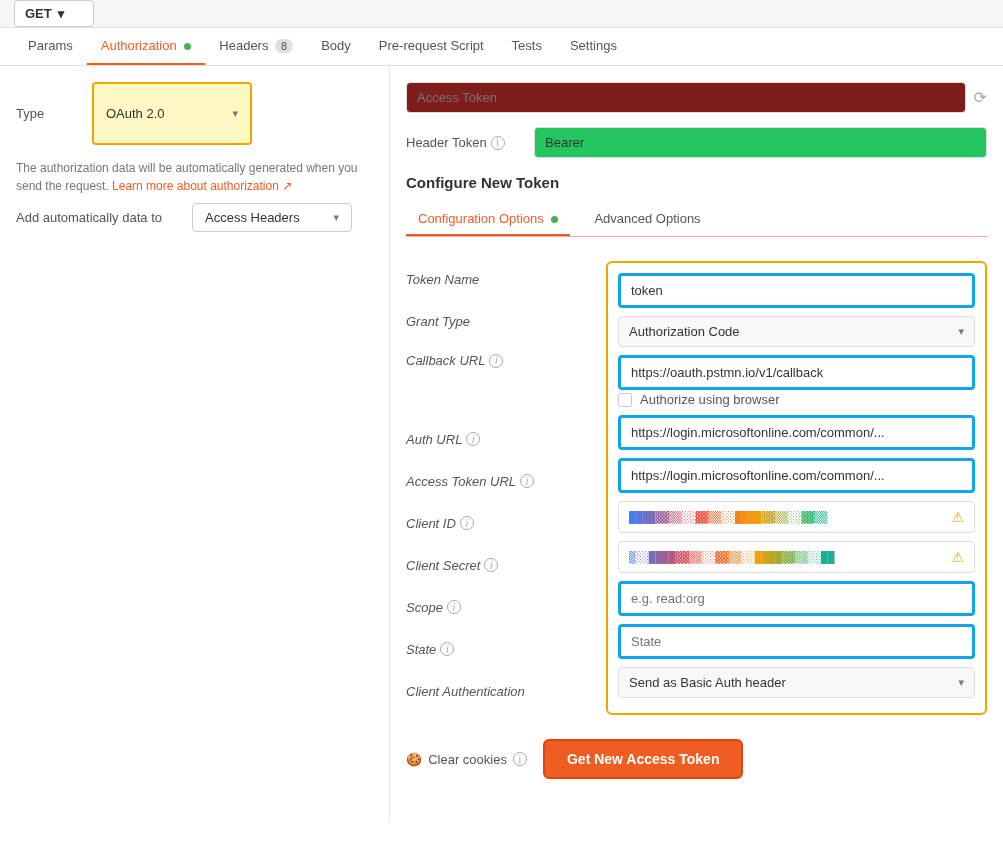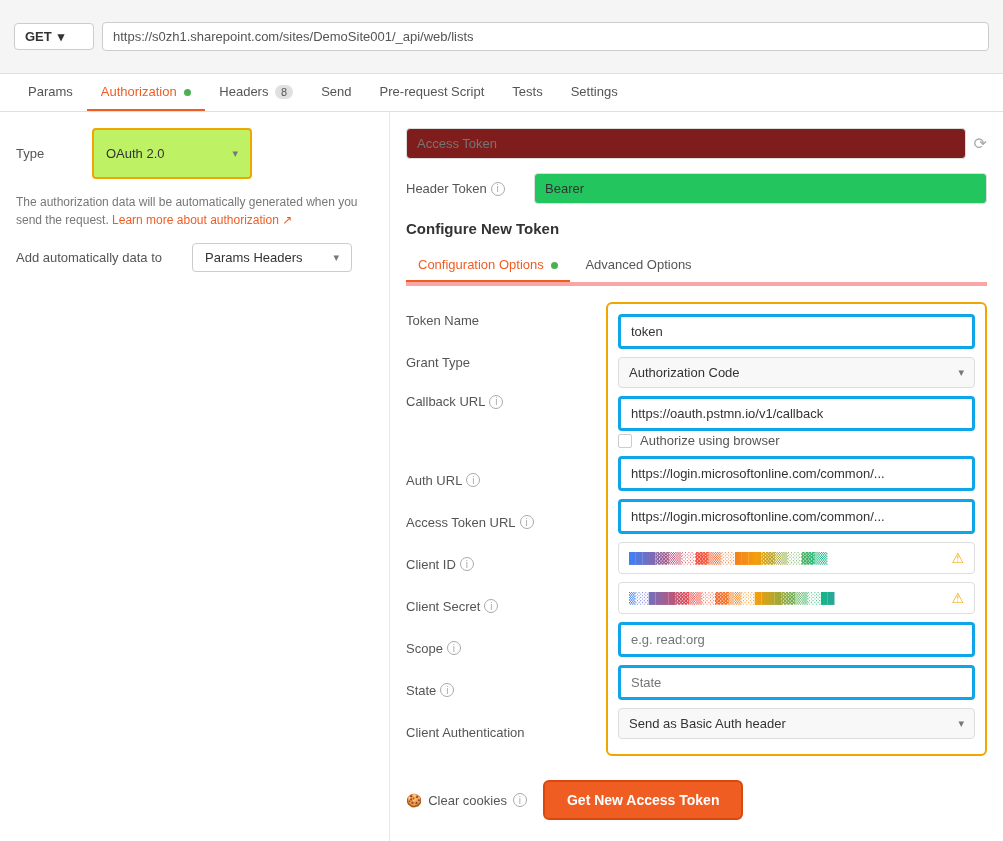--- a/index.html
+++ b/index.html
@@ -1,63 +1,63 @@
 <!DOCTYPE html>
 <html><head>
   <meta charset="utf-8">
   <style>
     * { box-sizing: border-box; margin: 0; padding: 0; }
     body { font-family: -apple-system, BlinkMacSystemFont, 'Segoe UI', sans-serif; font-size: 13px; background: #fff; color: #333; width: 1003px; height: 841px; overflow: hidden; }
 
     
-    .url-bar { display: flex; align-items: center; gap: 8px; padding: 22px 14px; background: #f5f5f5; border-bottom: 1px solid #e0e0e0; }
+    .url-bar { display: flex; align-items: center; gap: 8px; padding: 0 14px; background: #f5f5f5; border-bottom: 1px solid #e0e0e0; }
     .method-select { background: #fff; border: 1px solid #ccc; border-radius: 4px; padding: 5px 10px; font-size: 13px; font-weight: 600; display: flex; align-items: center; gap: 6px; cursor: pointer; min-width: 80px; }
     .url-input { flex: 1; border: 1px solid #ccc; border-radius: 4px; padding: 6px 10px; font-size: 13px; color: #555; }
 
     
     .tabs { display: flex; align-items: center; gap: 0; border-bottom: 1px solid #e0e0e0; padding: 0 14px; }
     .tab { padding: 10px 14px; font-size: 13px; color: #555; cursor: pointer; border-bottom: 2px solid transparent; }
     .tab.active { color: #f05d23; border-bottom: 2px solid #f05d23; font-weight: 500; }
     .tab-badge { background: #e0e0e0; border-radius: 8px; padding: 1px 6px; font-size: 11px; margin-left: 3px; }
     .tab-dot { display: inline-block; width: 7px; height: 7px; background: #4CAF50; border-radius: 50%; margin-left: 4px; vertical-align: middle; }
 
     
     .main-content { display: flex; height: calc(841px - 85px); }
 
     
     .left-panel { width: 390px; padding: 16px; border-right: 1px solid #e8e8e8; overflow-y: auto; }
     .type-row { display: flex; align-items: center; gap: 16px; margin-bottom: 14px; }
     .type-label { font-size: 13px; color: #555; min-width: 60px; }
-    .type-select { border: 2px solid #f0a500; border-radius: 4px; padding: 16px 12px; font-size: 13px; display: flex; align-items: center; justify-content: space-between; cursor: pointer; min-width: 160px; background: #bef264; }
-    .auto-note { font-size: 12px; color: #777; line-height: 1.5; margin-bottom: 14px; }
+    .type-select { border: 2px solid #f0a500; border-radius: 4px; padding: 22px 12px; font-size: 13px; display: flex; align-items: center; justify-content: space-between; cursor: pointer; min-width: 160px; background: #fef9c3; }
+    .auto-note { font-size: 12px; color: #777; line-height: 1.5; margin-bottom: 8px; }
     .auto-note a { color: #f05d23; text-decoration: none; }
     .add-auth-row { display: flex; align-items: center; gap: 16px; }
     .add-auth-label { font-size: 13px; color: #555; min-width: 160px; }
     .auth-dest-select { border: 1px solid #ccc; border-radius: 4px; padding: 6px 12px; font-size: 13px; display: flex; align-items: center; justify-content: space-between; gap: 8px; cursor: pointer; min-width: 160px; background: #fff; }
 
     
     .right-panel { flex: 1; padding: 16px; overflow-y: auto; }
     .access-token-row { display: flex; align-items: center; gap: 8px; margin-bottom: 14px; }
     .access-token-input { flex: 1; border: 1px solid #ddd; border-radius: 4px; padding: 7px 10px; font-size: 13px; color: #aaa; background: #7f1d1d; }
     .sync-icon { color: #aaa; font-size: 16px; cursor: pointer; }
     .header-prefix-label { font-size: 13px; color: #555; display: flex; align-items: center; gap: 4px; min-width: 120px; }
     .header-prefix-input { flex: 1; border: 1px solid #ddd; border-radius: 4px; padding: 7px 10px; font-size: 13px; color: #333; background: #22c55e; }
     .configure-title { font-size: 15px; font-weight: 600; color: #333; margin-bottom: 12px; }
 
     
-    .config-tabs { display: flex; align-items: center; gap: 3px; border-bottom: 4px solid #fca5a5; margin-bottom: 16px; }
+    .config-tabs { display: flex; align-items: center; gap: 12px; border-bottom: 1px solid #fca5a5; margin-bottom: 24px; }
     .config-tab { padding: 8px 12px; font-size: 13px; color: #555; cursor: pointer; border-bottom: 2px solid transparent; }
     .config-tab.active { color: #f05d23; border-bottom: 2px solid #f05d23; }
     .config-dot { display: inline-block; width: 7px; height: 7px; background: #4CAF50; border-radius: 50%; margin-left: 4px; vertical-align: middle; }
 
     
     .form-outer { display: flex; gap: 0; }
     .form-labels { min-width: 200px; }
     .form-fields { flex: 1; border: 2px solid #f0a500; border-radius: 6px; padding: 10px; display: flex; flex-direction: column; gap: 8px; }
-    .form-row { display: flex; align-items: center; min-height: 36px; margin-bottom: 6px; }
+    .form-row { display: flex; align-items: center; min-height: 36px; margin-bottom: 6px; font-style: italic; }
     .form-row-label { font-size: 13px; color: #555; min-width: 200px; display: flex; align-items: center; gap: 4px; }
     .form-field-input { width: 100%; border: 3px solid #0ea5e9; border-radius: 4px; padding: 7px 10px; font-size: 13px; color: #333; background: #fff; }
     .form-field-input.placeholder { color: #aaa; }
     .form-select { width: 100%; border: 1px solid #ddd; border-radius: 4px; padding: 7px 10px; font-size: 13px; color: #333; background: #f8f8f8; display: flex; align-items: center; justify-content: space-between; cursor: pointer; }
     .checkbox-row { display: flex; align-items: center; gap: 8px; margin-top: 2px; }
     .checkbox { width: 14px; height: 14px; border: 1px solid #ccc; border-radius: 2px; background: #fff; display: inline-block; cursor: pointer; }
     .checkbox-label { font-size: 13px; color: #555; }
     .secret-field { width: 100%; border: 1px solid #ddd; border-radius: 4px; padding: 7px 10px; font-size: 12px; color: #333; background: #fff; display: flex; align-items: center; justify-content: space-between; gap: 4px; overflow: hidden; }
     .secret-text { font-family: monospace; font-size: 11px; color: #333; overflow: hidden; white-space: nowrap; text-overflow: ellipsis; flex: 1; }
     .warn-icon { color: #f0a500; font-size: 14px; flex-shrink: 0; }
@@ -74,34 +74,33 @@
     .colored-mask { background: linear-gradient(90deg, #3b82f6 0%, #ef4444 20%, #f59e0b 40%, #10b981 60%, #8b5cf6 80%, #3b82f6 100%); -webkit-background-clip: text; -webkit-text-fill-color: transparent; background-clip: text; font-weight: bold; }
   </style>
 </head>
 <body>
 
 <div class="url-bar">
   <div class="method-select">
     <span>GET</span>
     <span>▾</span>
   </div>
-  <input class="url-input" value="https://s0zh1.sharepoint.com/sites/DemoSite001/_api/web/lists" style="">
 </div>
 
 <div class="tabs">
   <div class="tab"><span>Params</span></div>
   <div class="tab active">
     <span>Authorization</span>
     <span class="tab-dot"></span>
   </div>
   <div class="tab">
     <span>Headers</span>
     <span class="tab-badge">8</span>
   </div>
-  <div class="tab"><span>Send</span></div>
+  <div class="tab"><span>Body</span></div>
   <div class="tab"><span>Pre-request Script</span></div>
   <div class="tab"><span>Tests</span></div>
   <div class="tab"><span>Settings</span></div>
 </div>
 
 <div class="main-content">
 
   <div class="left-panel">
     <div class="type-row">
       <span class="type-label">Type</span>
@@ -110,21 +109,21 @@
         <span class="chevron">▾</span>
       </div>
     </div>
     <div class="auto-note">
       <span>The authorization data will be automatically generated when you send the request.</span>
       <a href="#"> <span>Learn more about authorization ↗</span></a>
     </div>
     <div class="add-auth-row">
       <span class="add-auth-label">Add automatically data to</span>
       <div class="auth-dest-select">
-        <span>Params Headers</span>
+        <span>Access Headers</span>
         <span class="chevron">▾</span>
       </div>
     </div>
   </div>
 
   <div class="right-panel">
 
     <div class="access-token-row">
       <input class="access-token-input" placeholder="Access Token" style="">
       <span class="sync-icon">⟳</span>

